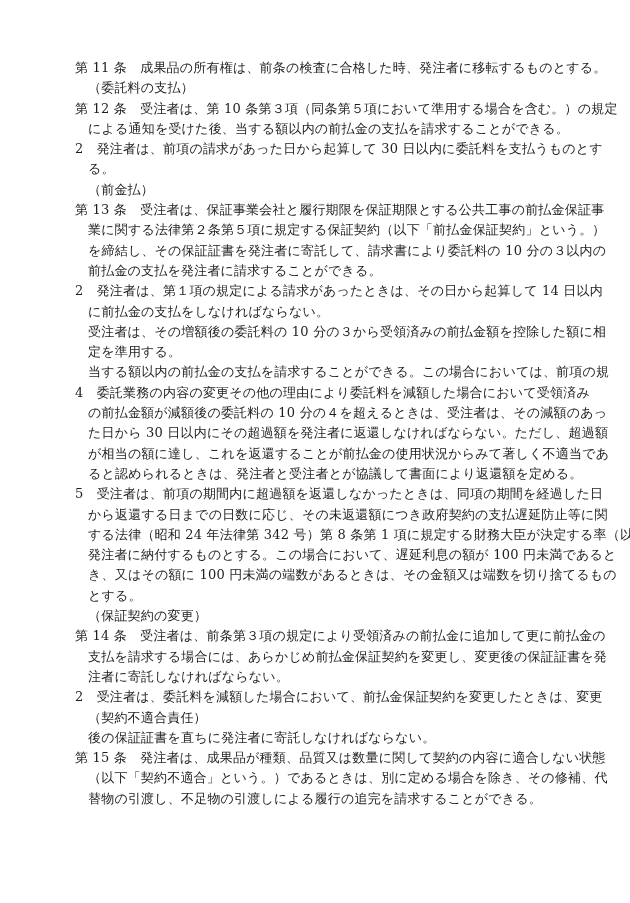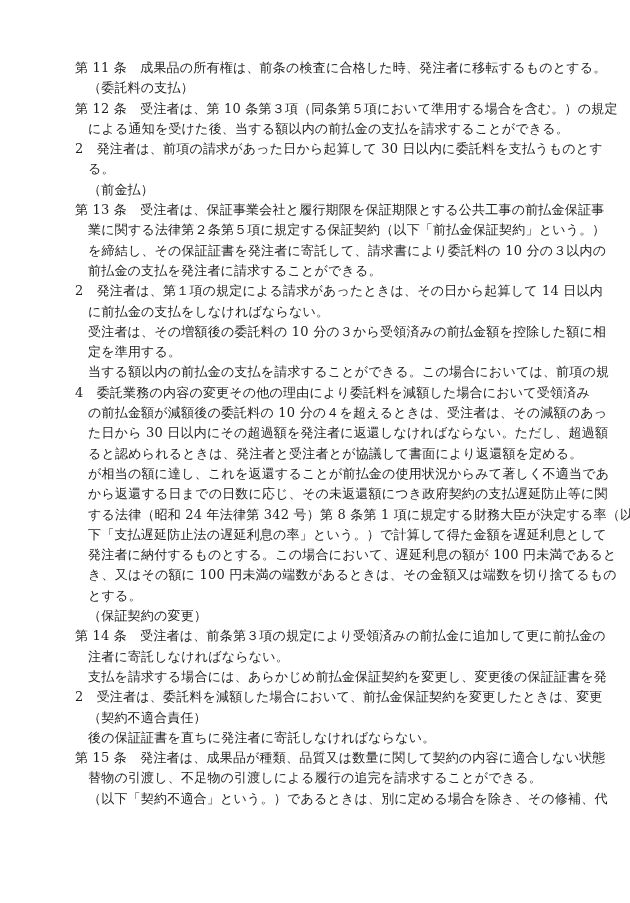--- a/index.html
+++ b/index.html
@@ -54,32 +54,32 @@
       <div class="line indent-1">を締結し、その保証証書を発注者に寄託して、請求書により委託料の 10 分の３以内の</div>
       <div class="line indent-1">前払金の支払を発注者に請求することができる。</div>
       <div class="line indent-0">2　発注者は、第１項の規定による請求があったときは、その日から起算して 14 日以内</div>
       <div class="line indent-1">に前払金の支払をしなければならない。</div>
       <div class="line indent-1">受注者は、その増額後の委託料の 10 分の３から受領済みの前払金額を控除した額に相</div>
       <div class="line indent-1">定を準用する。</div>
       <div class="line indent-1">当する額以内の前払金の支払を請求することができる。この場合においては、前項の規</div>
       <div class="line indent-0">4　委託業務の内容の変更その他の理由により委託料を減額した場合において受領済み</div>
       <div class="line indent-1">の前払金額が減額後の委託料の 10 分の４を超えるときは、受注者は、その減額のあっ</div>
       <div class="line indent-1">た日から 30 日以内にその超過額を発注者に返還しなければならない。ただし、超過額</div>
+      <div class="line indent-1">が相当の額に達し、これを返還することが前払金の使用状況からみて著しく不適当であ</div>
       <div class="line indent-1">ると認められるときは、発注者と受注者とが協議して書面により返還額を定める。</div>
-      <div class="line indent-1">が相当の額に達し、これを返還することが前払金の使用状況からみて著しく不適当であ</div>
+      <div class="line indent-0">5　受注者は、前項の期間内に超過額を返還しなかったときは、同項の期間を経過した日</div>
       <div class="line indent-1">から返還する日までの日数に応じ、その未返還額につき政府契約の支払遅延防止等に関</div>
       <div class="line indent-1">する法律（昭和 24 年法律第 342 号）第 8 条第 1 項に規定する財務大臣が決定する率（以</div>
-      <div class="line indent-1">下「支払遅延防止法の遅延利息の率」という。）で計算して得た金額を遅延利息として</div>
       <div class="line indent-1">発注者に納付するものとする。この場合において、遅延利息の額が 100 円未満であると</div>
       <div class="line indent-1">き、又はその額に 100 円未満の端数があるときは、その金額又は端数を切り捨てるもの</div>
       <div class="line indent-1">とする。</div>
       <div class="line indent-1">（保証契約の変更）</div>
       <div class="line indent-0">第 14 条　受注者は、前条第３項の規定により受領済みの前払金に追加して更に前払金の</div>
+      <div class="line indent-1">支払を請求する場合には、あらかじめ前払金保証契約を変更し、変更後の保証証書を発</div>
       <div class="line indent-1">注者に寄託しなければならない。</div>
-      <div class="line indent-1">支払を請求する場合には、あらかじめ前払金保証契約を変更し、変更後の保証証書を発</div>
       <div class="line indent-0">2　受注者は、委託料を減額した場合において、前払金保証契約を変更したときは、変更</div>
       <div class="line indent-1">（契約不適合責任）</div>
       <div class="line indent-1">後の保証証書を直ちに発注者に寄託しなければならない。</div>
       <div class="line indent-0">第 15 条　発注者は、成果品が種類、品質又は数量に関して契約の内容に適合しない状態</div>
+      <div class="line indent-1">（以下「契約不適合」という。）であるときは、別に定める場合を除き、その修補、代</div>
       <div class="line indent-1">替物の引渡し、不足物の引渡しによる履行の追完を請求することができる。</div>
-      <div class="line indent-1">（以下「契約不適合」という。）であるときは、別に定める場合を除き、その修補、代</div>
     </div>
 </div>
 
 </body></html>

